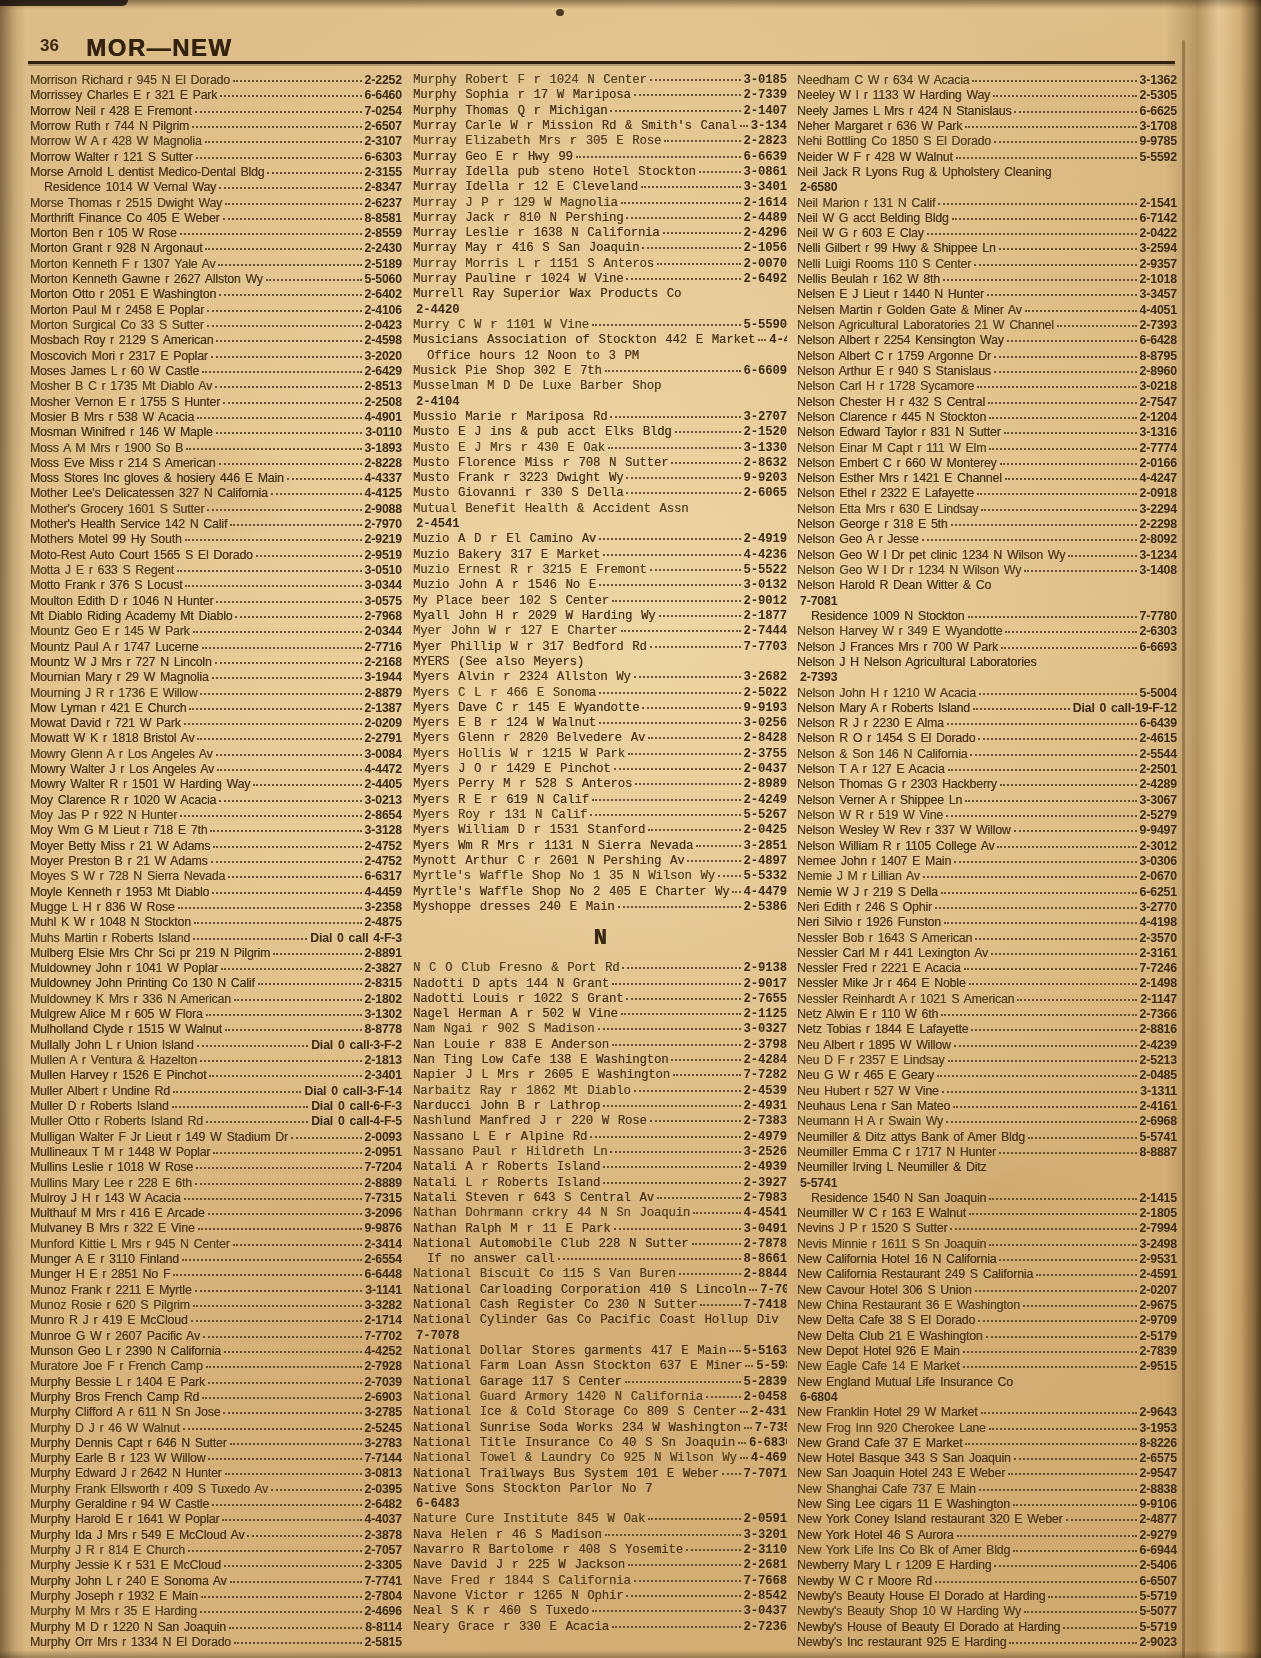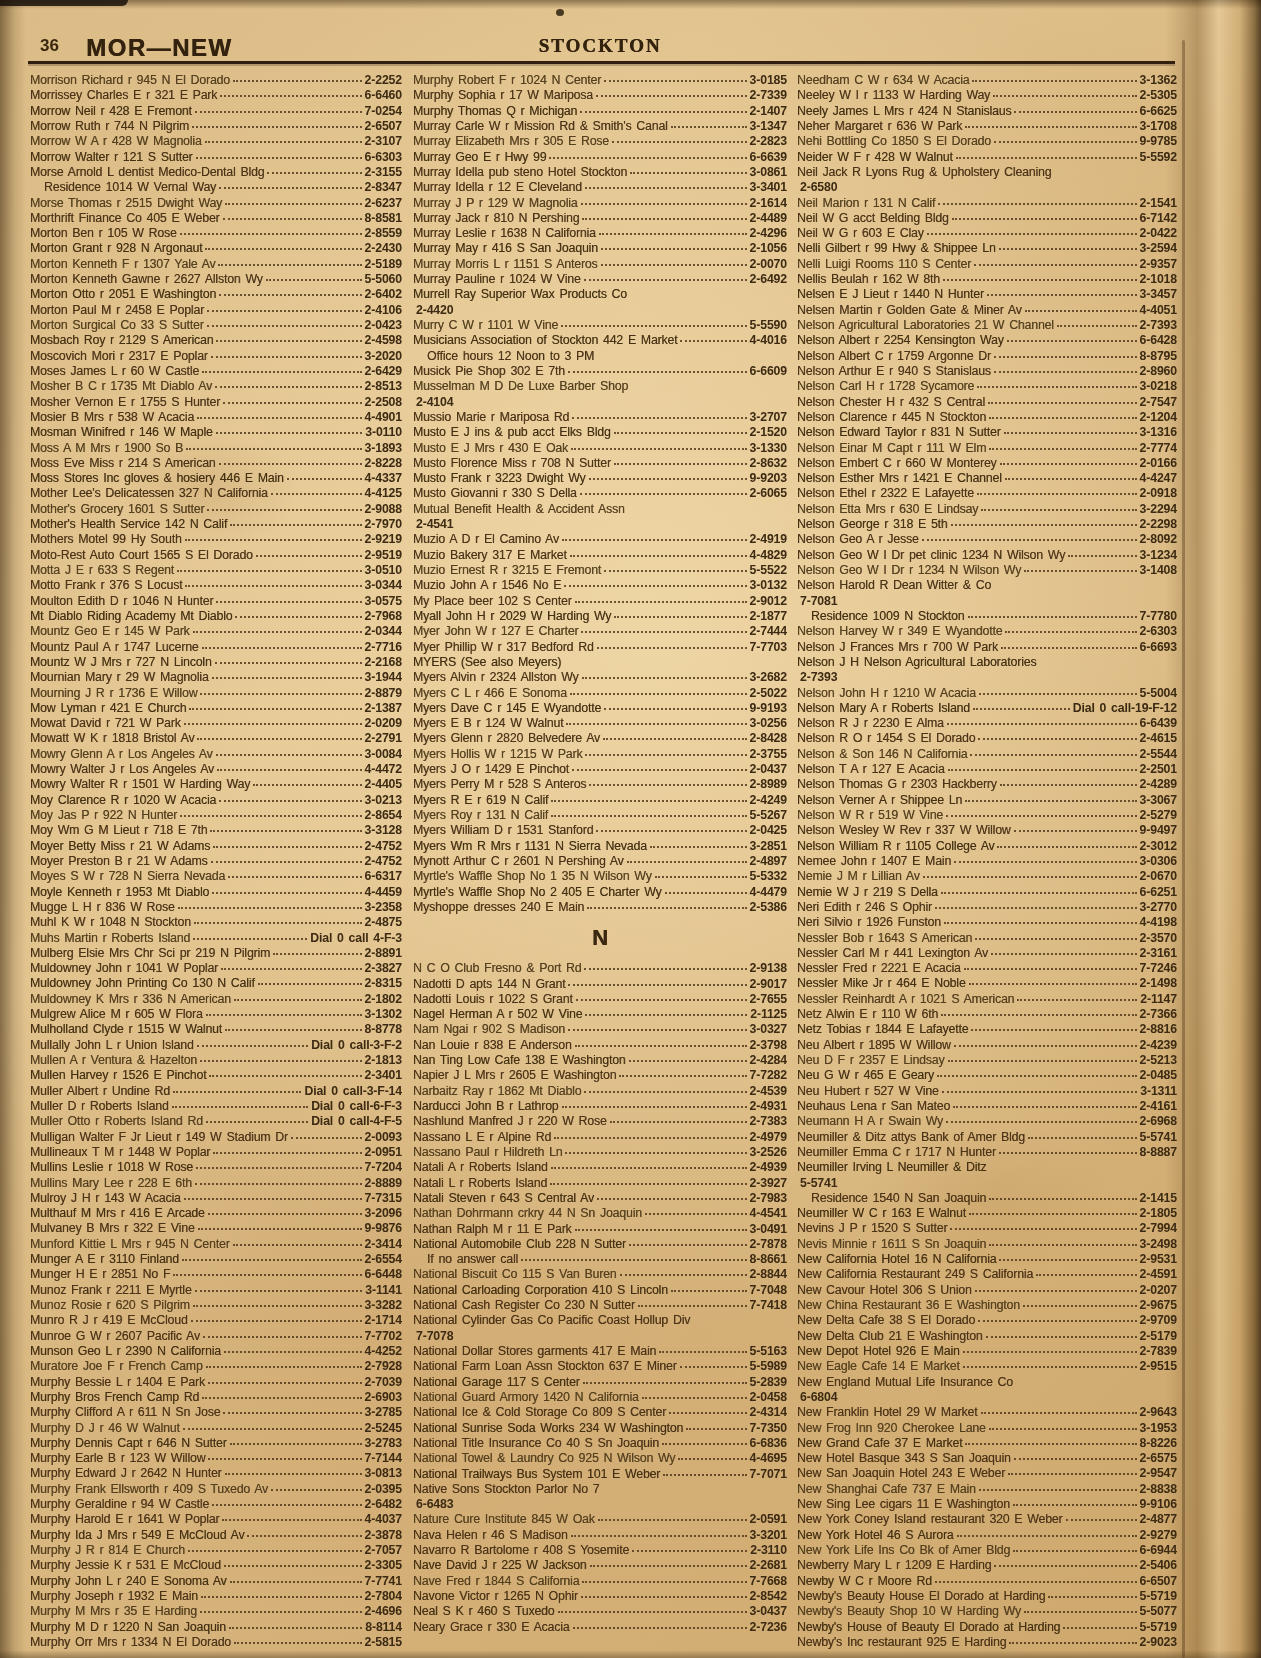--- a/index.html
+++ b/index.html
@@ -36,21 +36,21 @@
   
   .hdr-pagenum{position:absolute;left:40px;top:36px;font-size:17px;font-weight:bold;color:#3a2710;}
   .hdr-range{position:absolute;left:86px;top:34px;font-size:24px;font-weight:bold;letter-spacing:1.5px;color:#33220e;text-shadow:0.5px 0 0 #33220e;}
   .hdr-city{position:absolute;left:30px;width:1140px;top:35px;text-align:center;
     font-family:"Liberation Serif","DejaVu Serif",serif;font-size:19px;font-weight:bold;letter-spacing:2px;color:#33220e;text-shadow:0.4px 0 0 #33220e;}
   .hdr-rule{position:absolute;left:28px;right:86px;top:61px;height:3px;background:#312010;box-shadow:0 2px 0 rgba(49,32,16,0.25);}
 
   
   .col{position:absolute;top:73px;}
   .col-1{left:30px;width:372px;}
-  .col-2{left:413px;width:374px;}
+  .col-2{left:413px;width:374px;font-family:Liberation Mono, monospace;}
   .col-3{left:797px;width:380px;}
   .row{display:flex;align-items:baseline;height:15.32px;line-height:15.32px;
     font-size:12.3px;letter-spacing:-0.15px;word-spacing:1.6px;white-space:nowrap;overflow:hidden;}
   .row .t{flex:0 0 auto;text-shadow:0.3px 0 0 rgba(70,45,18,0.55);}
   .row .dots{flex:1 1 auto;min-width:8px;margin:0 3px;border-bottom:2px dotted rgba(74,50,22,0.8);transform:translateY(-2px);}
   .row .n{flex:0 0 auto;font-weight:bold;color:#3c2a12;}
   .row.ind{padding-left:14px;}
   .row.cont{justify-content:flex-end;flex-direction:column;}
   .row.cont .dots{flex:0 0 auto;width:28px;}
   .row:nth-child(3n) .t{color:#433012;}
@@ -68,21 +68,20 @@
   <div class="edge-left"></div>
   <div class="edge-top"></div>
   <div class="edge-bottom"></div>
   <div class="page-curl"></div>
   <div class="curl-crease"></div>
   <div class="mark-tl"></div>
   <div class="mark-dot"></div>
 
   <div class="hdr-pagenum">36</div>
   <div class="hdr-range">MOR—NEW</div>
-  <div class="hdr-city">STOCKTON</div>
   <div class="hdr-rule"></div>
 
   <div class="col col-1">
       <div class="row">
         <span class="t">Morrison Richard r 945 N El Dorado</span>
         <span class="dots"></span>
         <span class="n">2-2252</span>
       </div>
       <div class="row">
         <span class="t">Morrissey Charles E r 321 E Park</span>
@@ -739,21 +738,21 @@
         <span class="n">2-4541</span>
       </div>
       <div class="row">
         <span class="t">Muzio A D r El Camino Av</span>
         <span class="dots"></span>
         <span class="n">2-4919</span>
       </div>
       <div class="row">
         <span class="t">Muzio Bakery 317 E Market</span>
         <span class="dots"></span>
-        <span class="n">4-4829</span>
+        <span class="n">4-4236</span>
       </div>
       <div class="row">
         <span class="t">Muzio Ernest R r 3215 E Fremont</span>
         <span class="dots"></span>
         <span class="n">5-5522</span>
       </div>
       <div class="row">
         <span class="t">Muzio John A r 1546 No E</span>
         <span class="dots"></span>
         <span class="n">3-0132</span>

